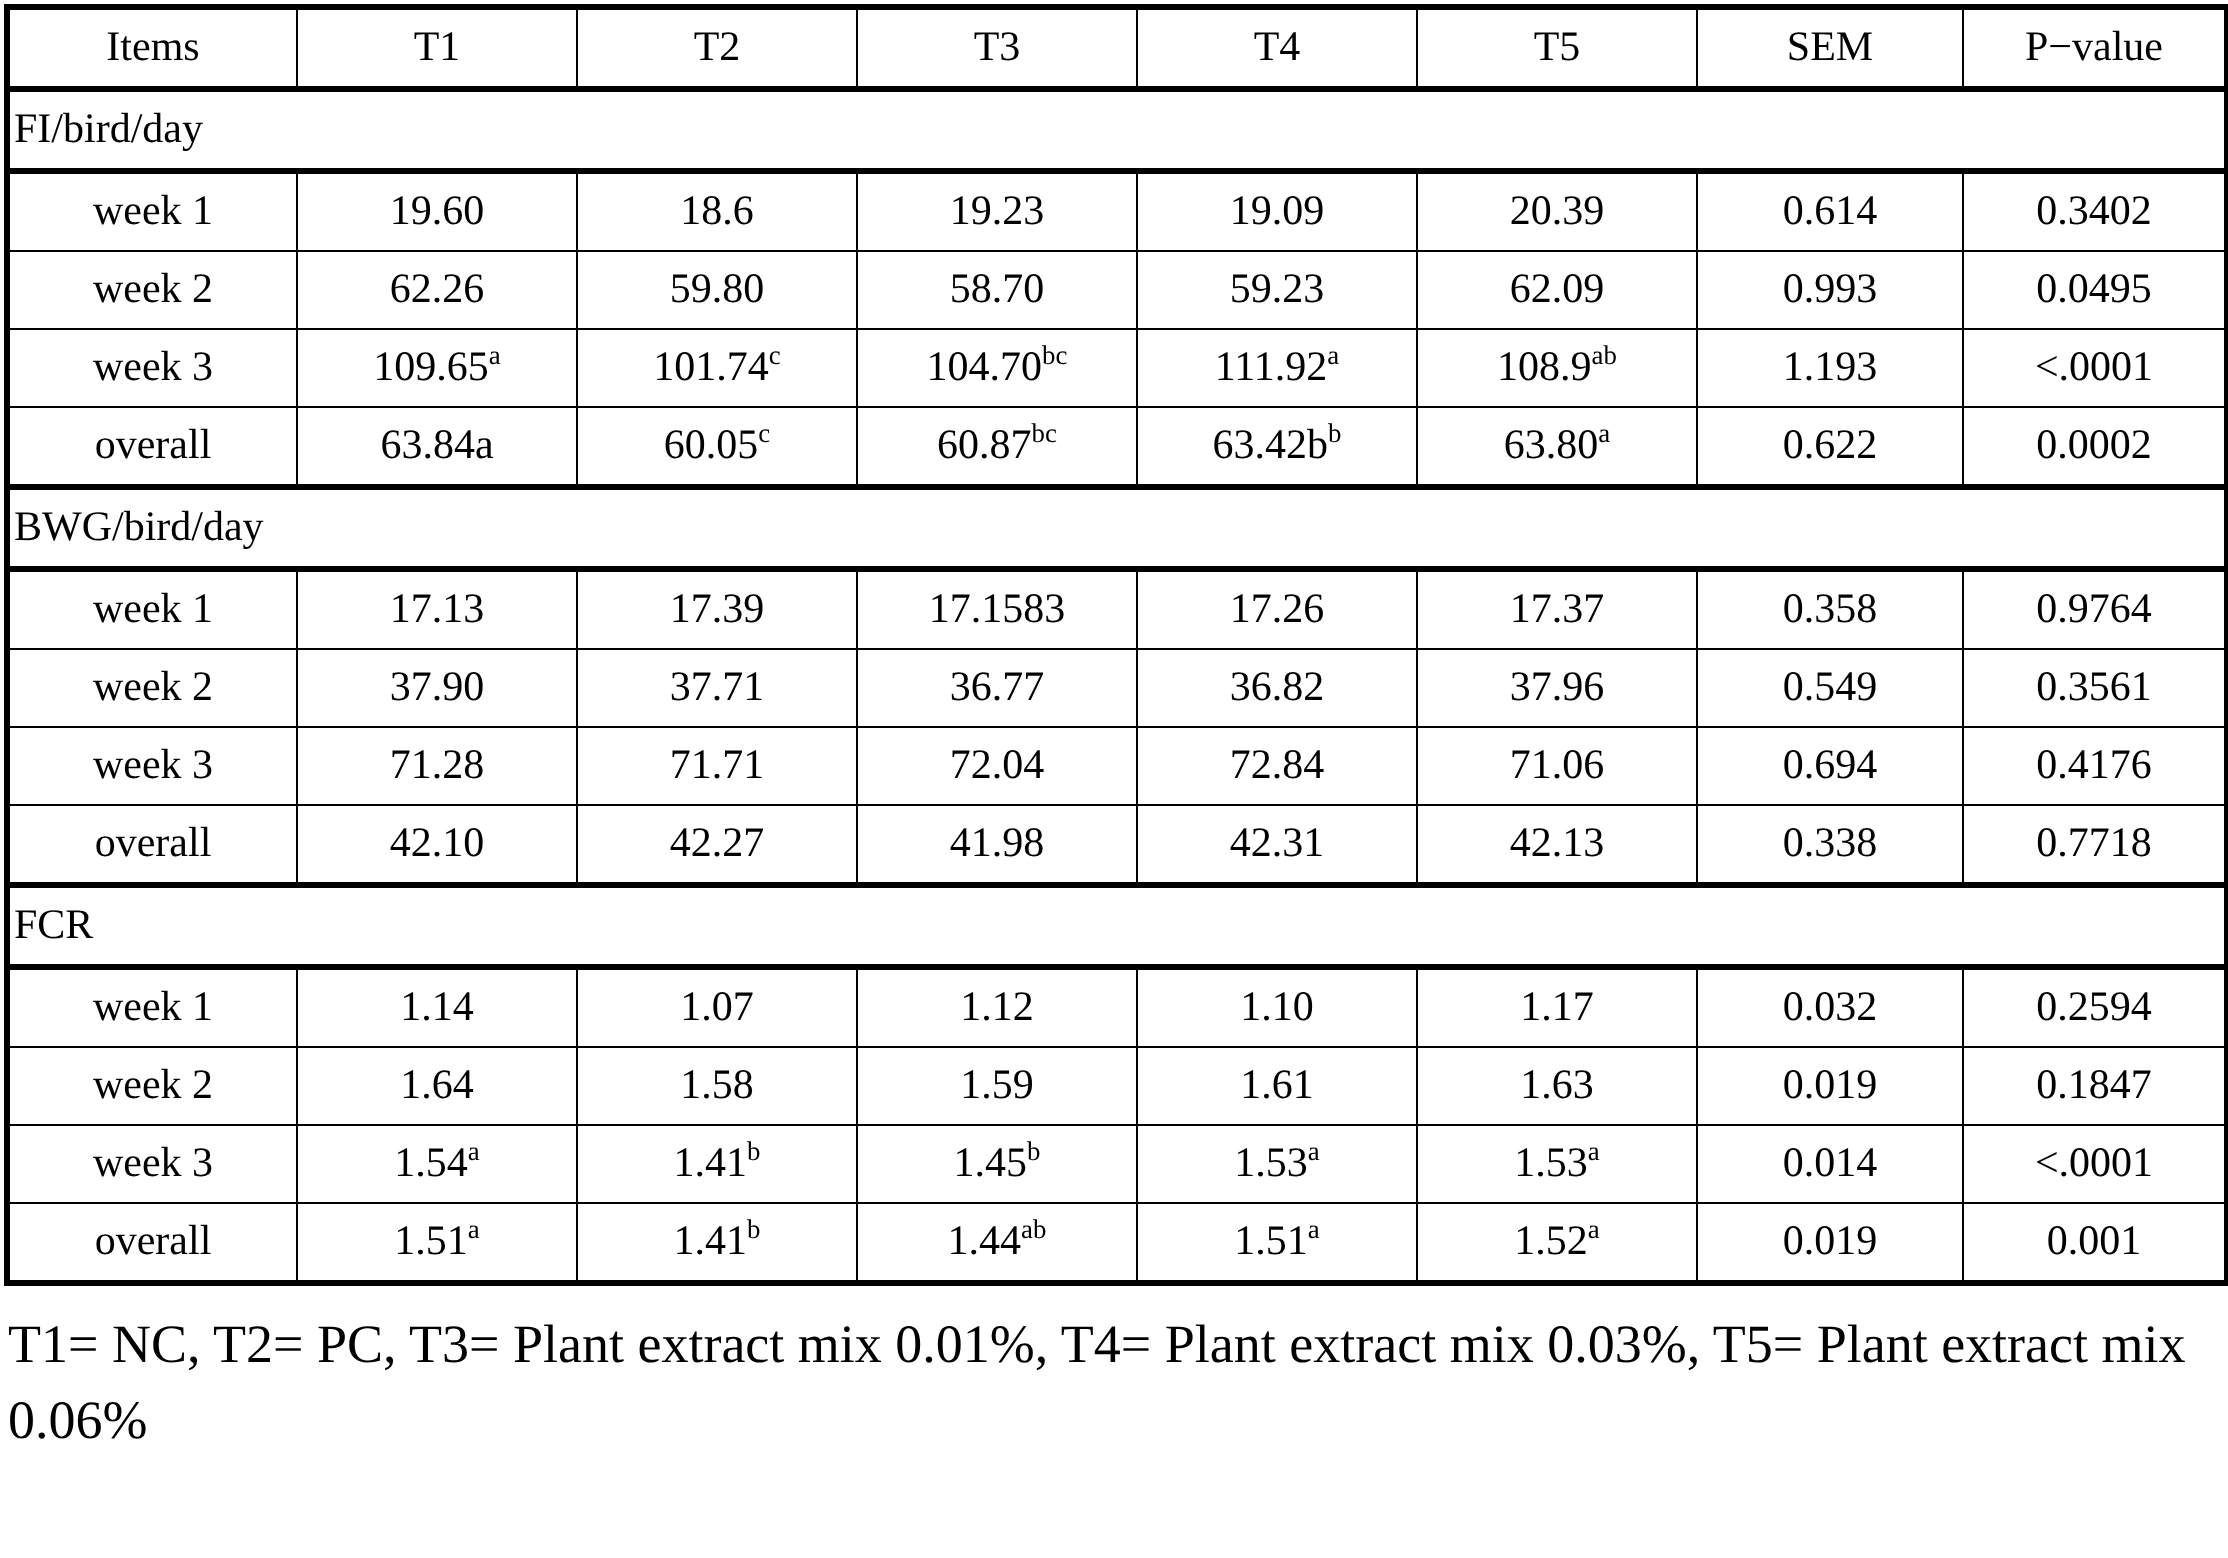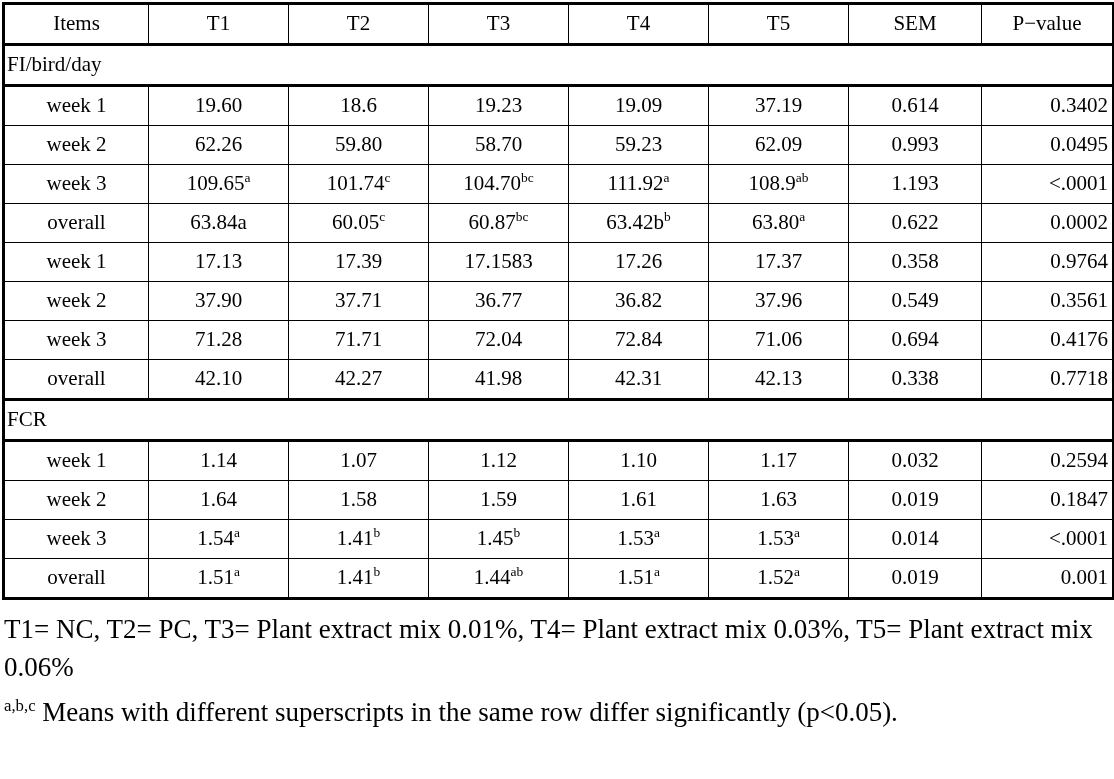--- a/index.html
+++ b/index.html
@@ -59,21 +59,21 @@
   }
   table.perf tr.header-row th:first-child {
     border-left: none;
     text-align: center;
   }
   table.perf tr.header-row th:last-child {
     border-right: none;
     margin-top: 20px;
   }
   table.perf td:first-child { border-left: none; }
-  table.perf td:last-child  { border-right: none; text-align: right; }
+  table.perf td:last-child  { border-right: none; }
 
   table.perf tr.section-row td {
     text-align: left;
     padding-left: 2px;
     border-top: 3.2px solid #000;
     border-bottom: 3.2px solid #000;
   }
   table.perf tr.last-data-row td {
     border-bottom: none;
   }
@@ -130,21 +130,21 @@
     <tbody id="table-body">
         <tr class="section-row">
           <td colspan="8">FI/bird/day</td>
         </tr>
         <tr>
           <td>week 1</td>
           <td><span>19.60</span></td>
           <td><span>18.6</span></td>
           <td><span>19.23</span></td>
           <td><span>19.09</span></td>
-          <td><span>37.19</span></td>
+          <td><span>20.39</span></td>
           <td><span>0.614</span></td>
           <td><span>0.3402</span></td>
         </tr>
         <tr>
           <td>week 2</td>
           <td><span>62.26</span></td>
           <td><span>59.80</span></td>
           <td><span>58.70</span></td>
           <td><span>59.23</span></td>
           <td><span>62.09</span></td>
@@ -163,20 +163,23 @@
         </tr>
         <tr>
           <td>overall</td>
           <td><span>63.84a</span></td>
           <td><span>60.05</span><span class="sup">c</span></td>
           <td><span>60.87</span><span class="sup">bc</span></td>
           <td><span>63.42b</span><span class="sup">b</span></td>
           <td><span>63.80</span><span class="sup">a</span></td>
           <td><span>0.622</span></td>
           <td><span>0.0002</span></td>
+        </tr>
+        <tr class="section-row">
+          <td colspan="8">BWG/bird/day</td>
         </tr>
         <tr>
           <td>week 1</td>
           <td><span>17.13</span></td>
           <td><span>17.39</span></td>
           <td><span>17.1583</span></td>
           <td><span>17.26</span></td>
           <td><span>17.37</span></td>
           <td><span>0.358</span></td>
           <td><span>0.9764</span></td>
@@ -252,16 +255,15 @@
           <td><span>1.51</span><span class="sup">a</span></td>
           <td><span>1.52</span><span class="sup">a</span></td>
           <td><span>0.019</span></td>
           <td><span>0.001</span></td>
         </tr>
       </tbody>
   </table>
 
   <div class="footnotes">
     <p class="fn-line">T1= NC, T2= PC, T3= Plant extract mix 0.01%, T4= Plant extract mix 0.03%, T5= Plant extract mix 0.06%</p>
-    <p class="fn-line fn-stats"><span class="fn-sup">a,b,c</span> <span>Means with different superscripts in the same row differ significantly (p&lt;0.05).</span></p>
   </div>
 
 </div>
 
 </body></html>

